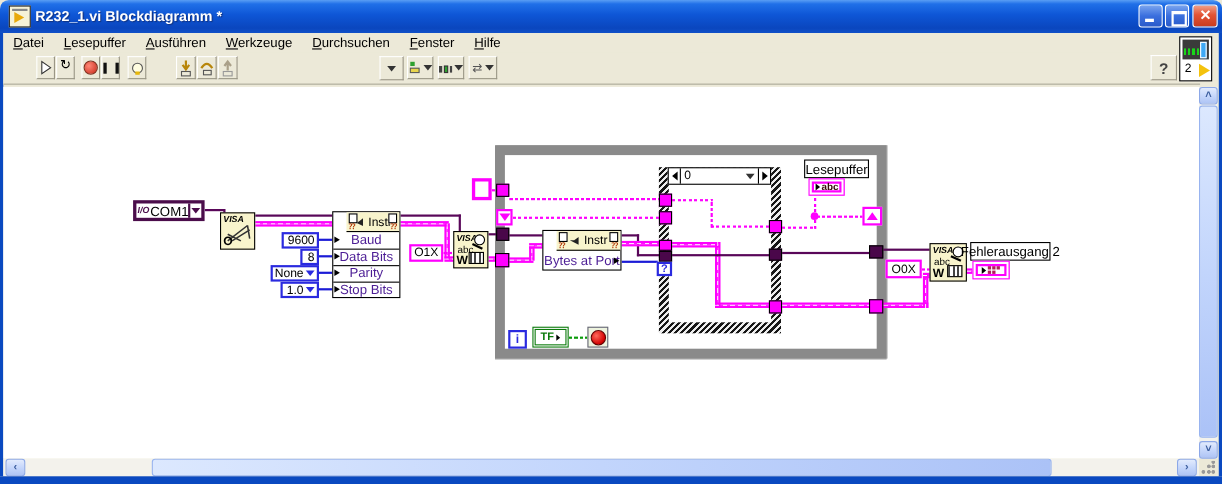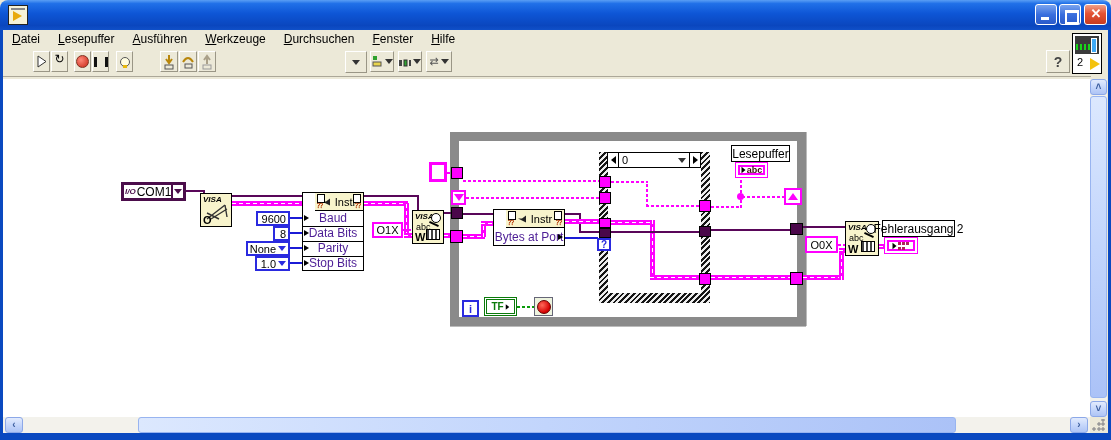--- a/index.html
+++ b/index.html
@@ -163,20 +163,21 @@
 </head>
 <body>
 
 <div id="stage">
 
   <div class="a titlebar">
     <div class="a app-icon">
         <span class="bar"></span>
         <span class="tri"></span>
       </div>
+    <div class="a title-text">R232_1.vi Blockdiagramm *</div>
     <div class="a cap-btn btn-min" style="left:1035px;">
         <span class="glyph-min"></span>
       </div>
     <div class="a cap-btn btn-max" style="left:1059px;">
         <span class="glyph-max"></span>
       </div>
     <div class="a cap-btn btn-close" style="left:1084px;width:23px;">
         <span class="glyph-x">✕</span>
       </div>
   </div>

